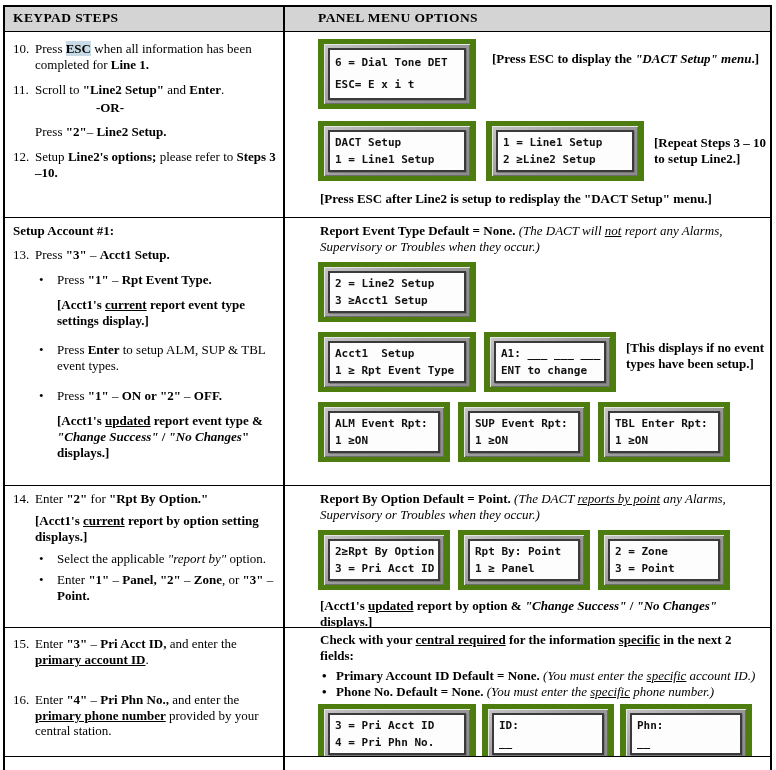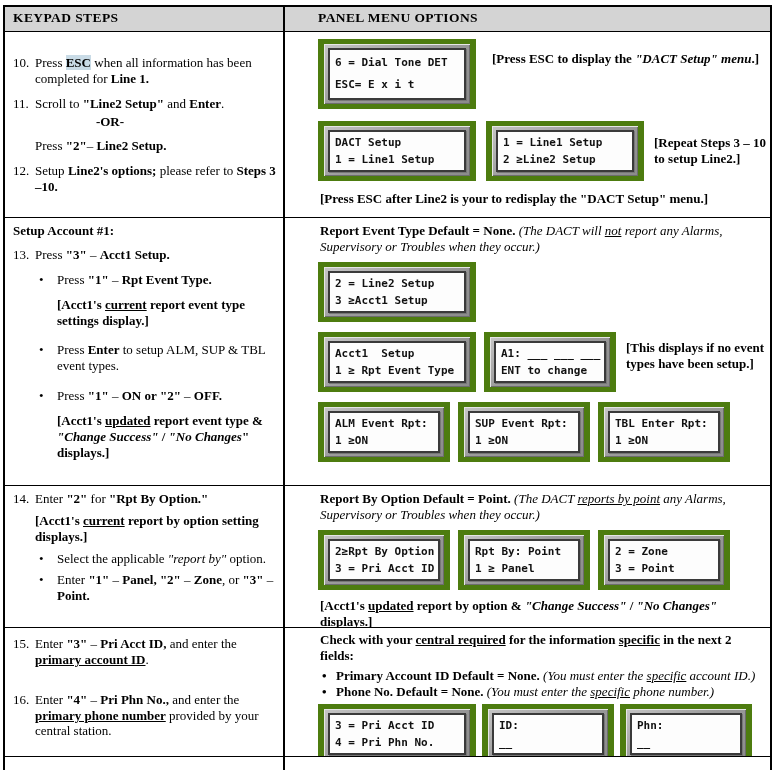--- a/index.html
+++ b/index.html
@@ -56,21 +56,21 @@
   <div class="row hdr">
     <div class="cl">
       <span class="hdr-txt">KEYPAD STEPS</span>
     </div>
     <div class="cr">
       <span class="hdr-txt">PANEL MENU OPTIONS</span>
     </div>
   </div>
 
   <div class="row r2">
-    <div class="cl" style="padding-top:23px;">
+    <div class="cl" style="padding-top:9px;">
       <div class="step">
         <span class="num">10.</span>
         <span class="stx"><span>Press </span><span class="b hl">ESC</span><span> when all information has been completed for </span><span class="b">Line 1.</span></span>
       </div>
       <div class="step" style="margin-bottom:2px;">
         <span class="num">11.</span>
         <span class="stx"><span>Scroll to </span><span class="b">"Line2 Setup"</span><span> and </span><span class="b">Enter</span><span>.</span></span>
       </div>
       <div class="cont orline"><span class="b">-OR-</span></div>
       <div class="cont"><span>Press </span><span class="b">"2"</span><span>– </span><span class="b">Line2 Setup.</span></div>
@@ -94,21 +94,21 @@
             <div class="scr"><div>DACT Setup</div><div>1 = Line1 Setup</div></div>
           </div>
         </div>
         <div class="lcd w158" style="margin-left:10px;">
           <div class="bez">
             <div class="scr"><div>1 = Line1 Setup</div><div>2 ≥Line2 Setup</div></div>
           </div>
         </div>
         <div class="note" style="margin:14px 0 0 10px; width:140px;"><span class="b">[Repeat Steps 3 – 10 to setup Line2.]</span></div>
       </div>
-      <div class="note gap10" style="margin-left:2px;"><span class="b">[Press ESC after Line2 is your to redisplay the "DACT Setup" menu.]</span></div>
+      <div class="note gap10" style="margin-left:2px;"><span class="b">[Press ESC after Line2 is setup to redisplay the "DACT Setup" menu.]</span></div>
     </div>
   </div>
 
   <div class="row r3">
     <div class="cl">
       <div class="heading"><span class="b">Setup Account #1:</span></div>
       <div class="step">
         <span class="num">13.</span>
         <span class="stx"><span>Press </span><span class="b">"3"</span><span> – </span><span class="b">Acct1 Setup.</span></span>
       </div>

